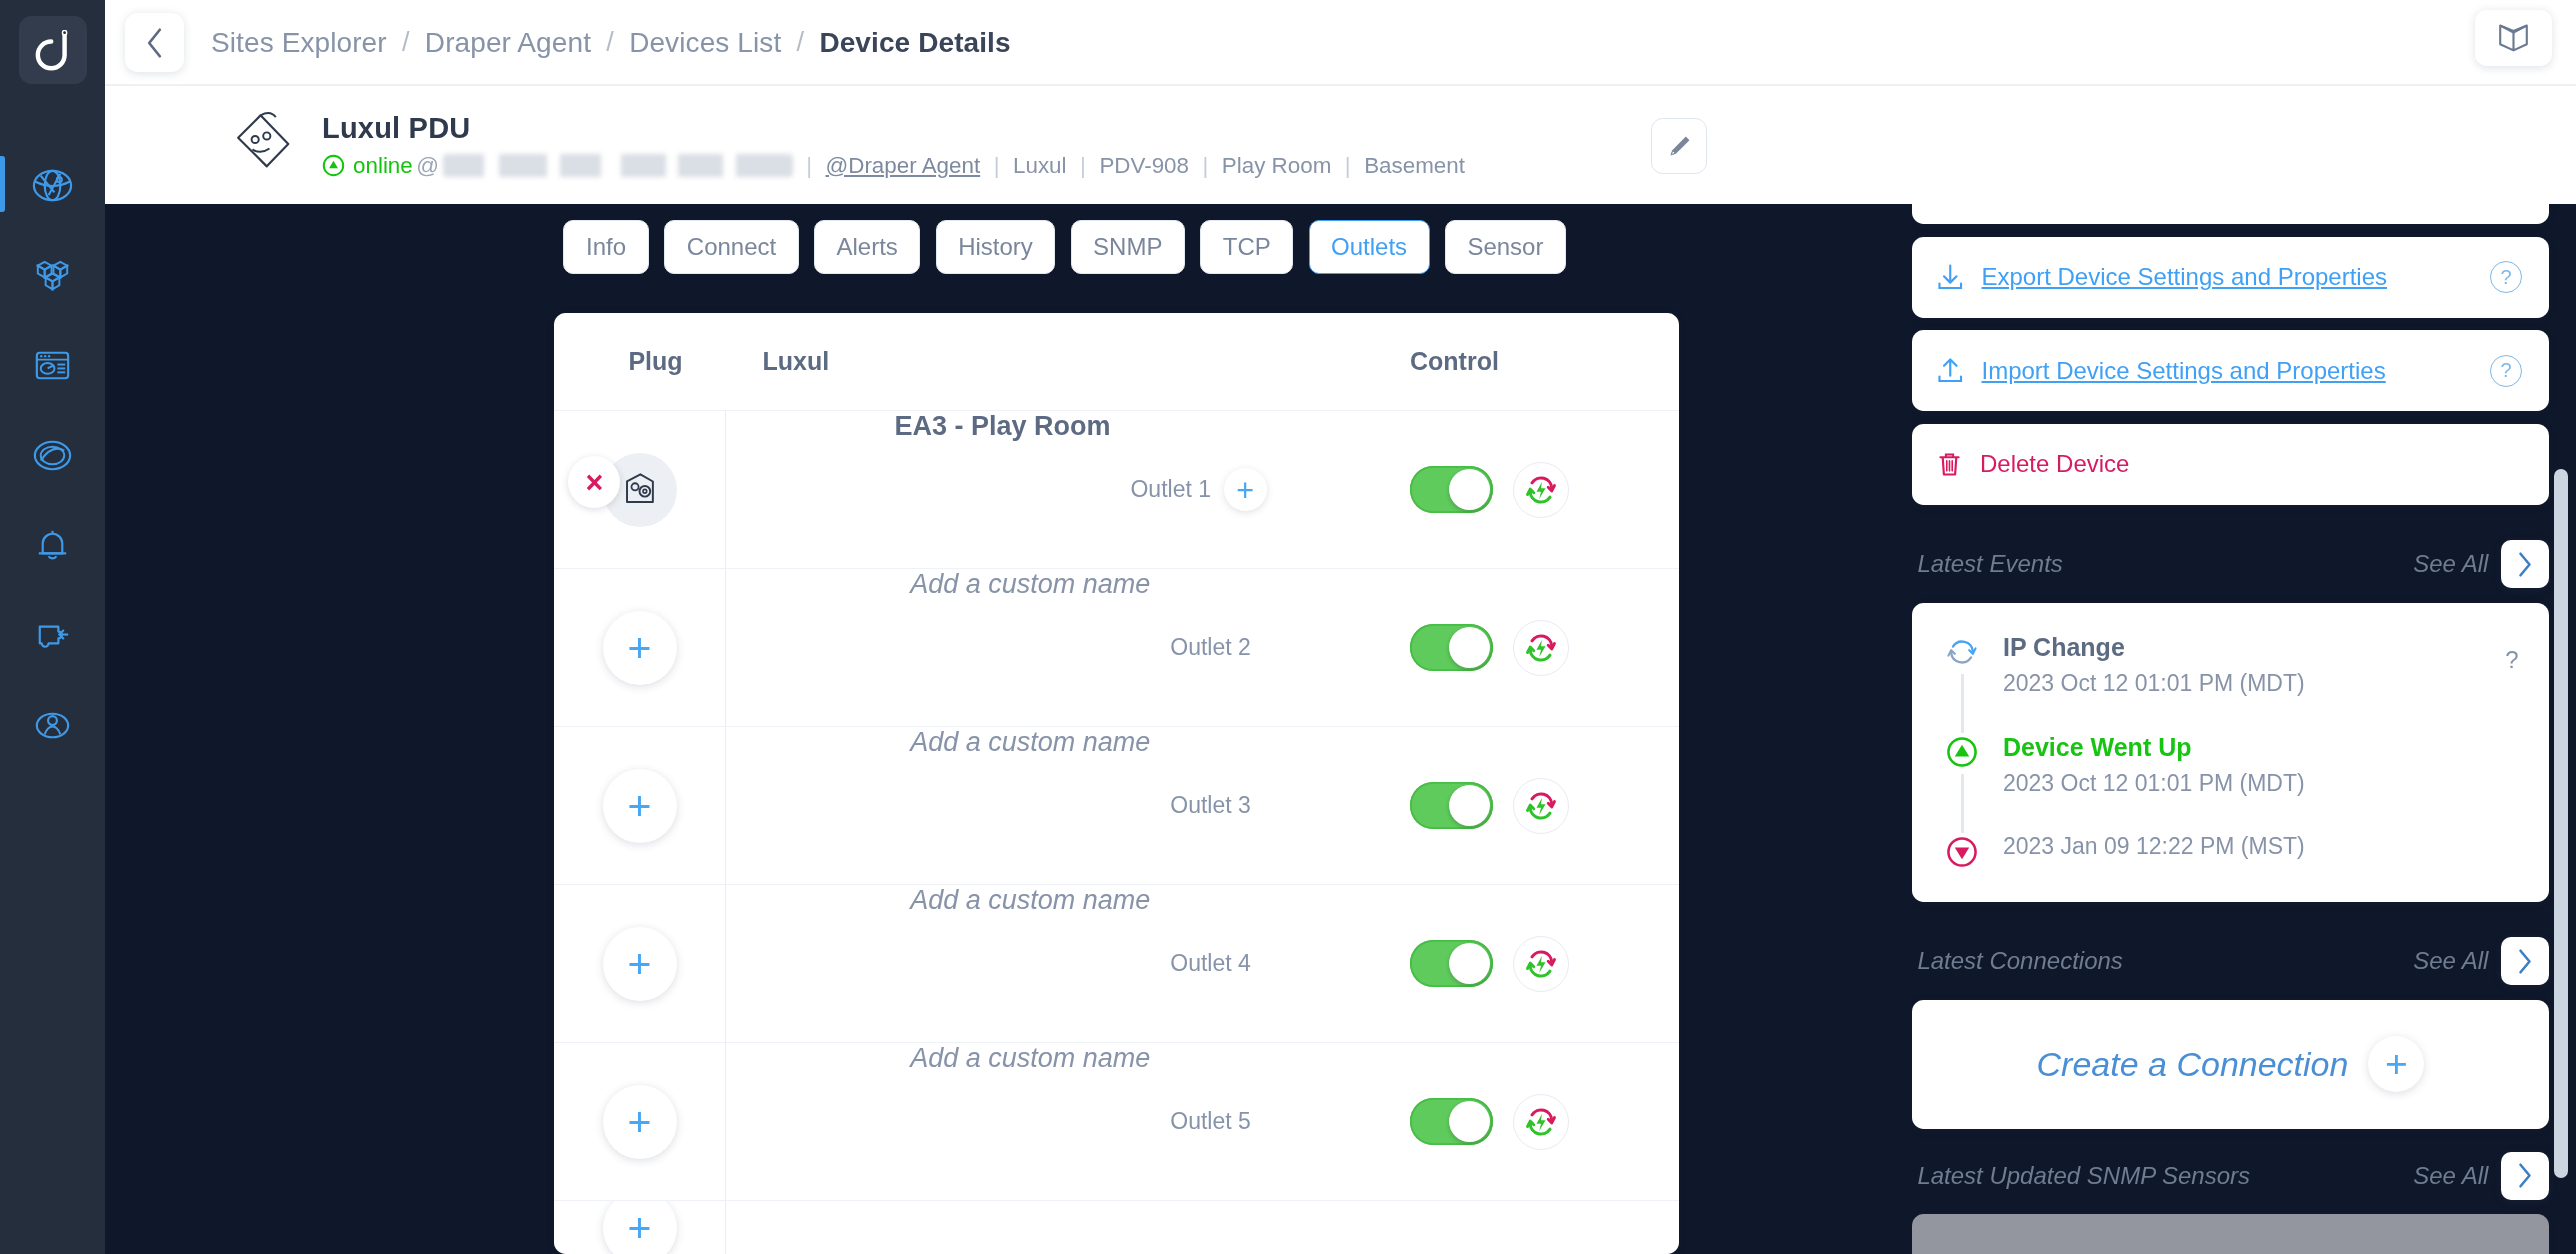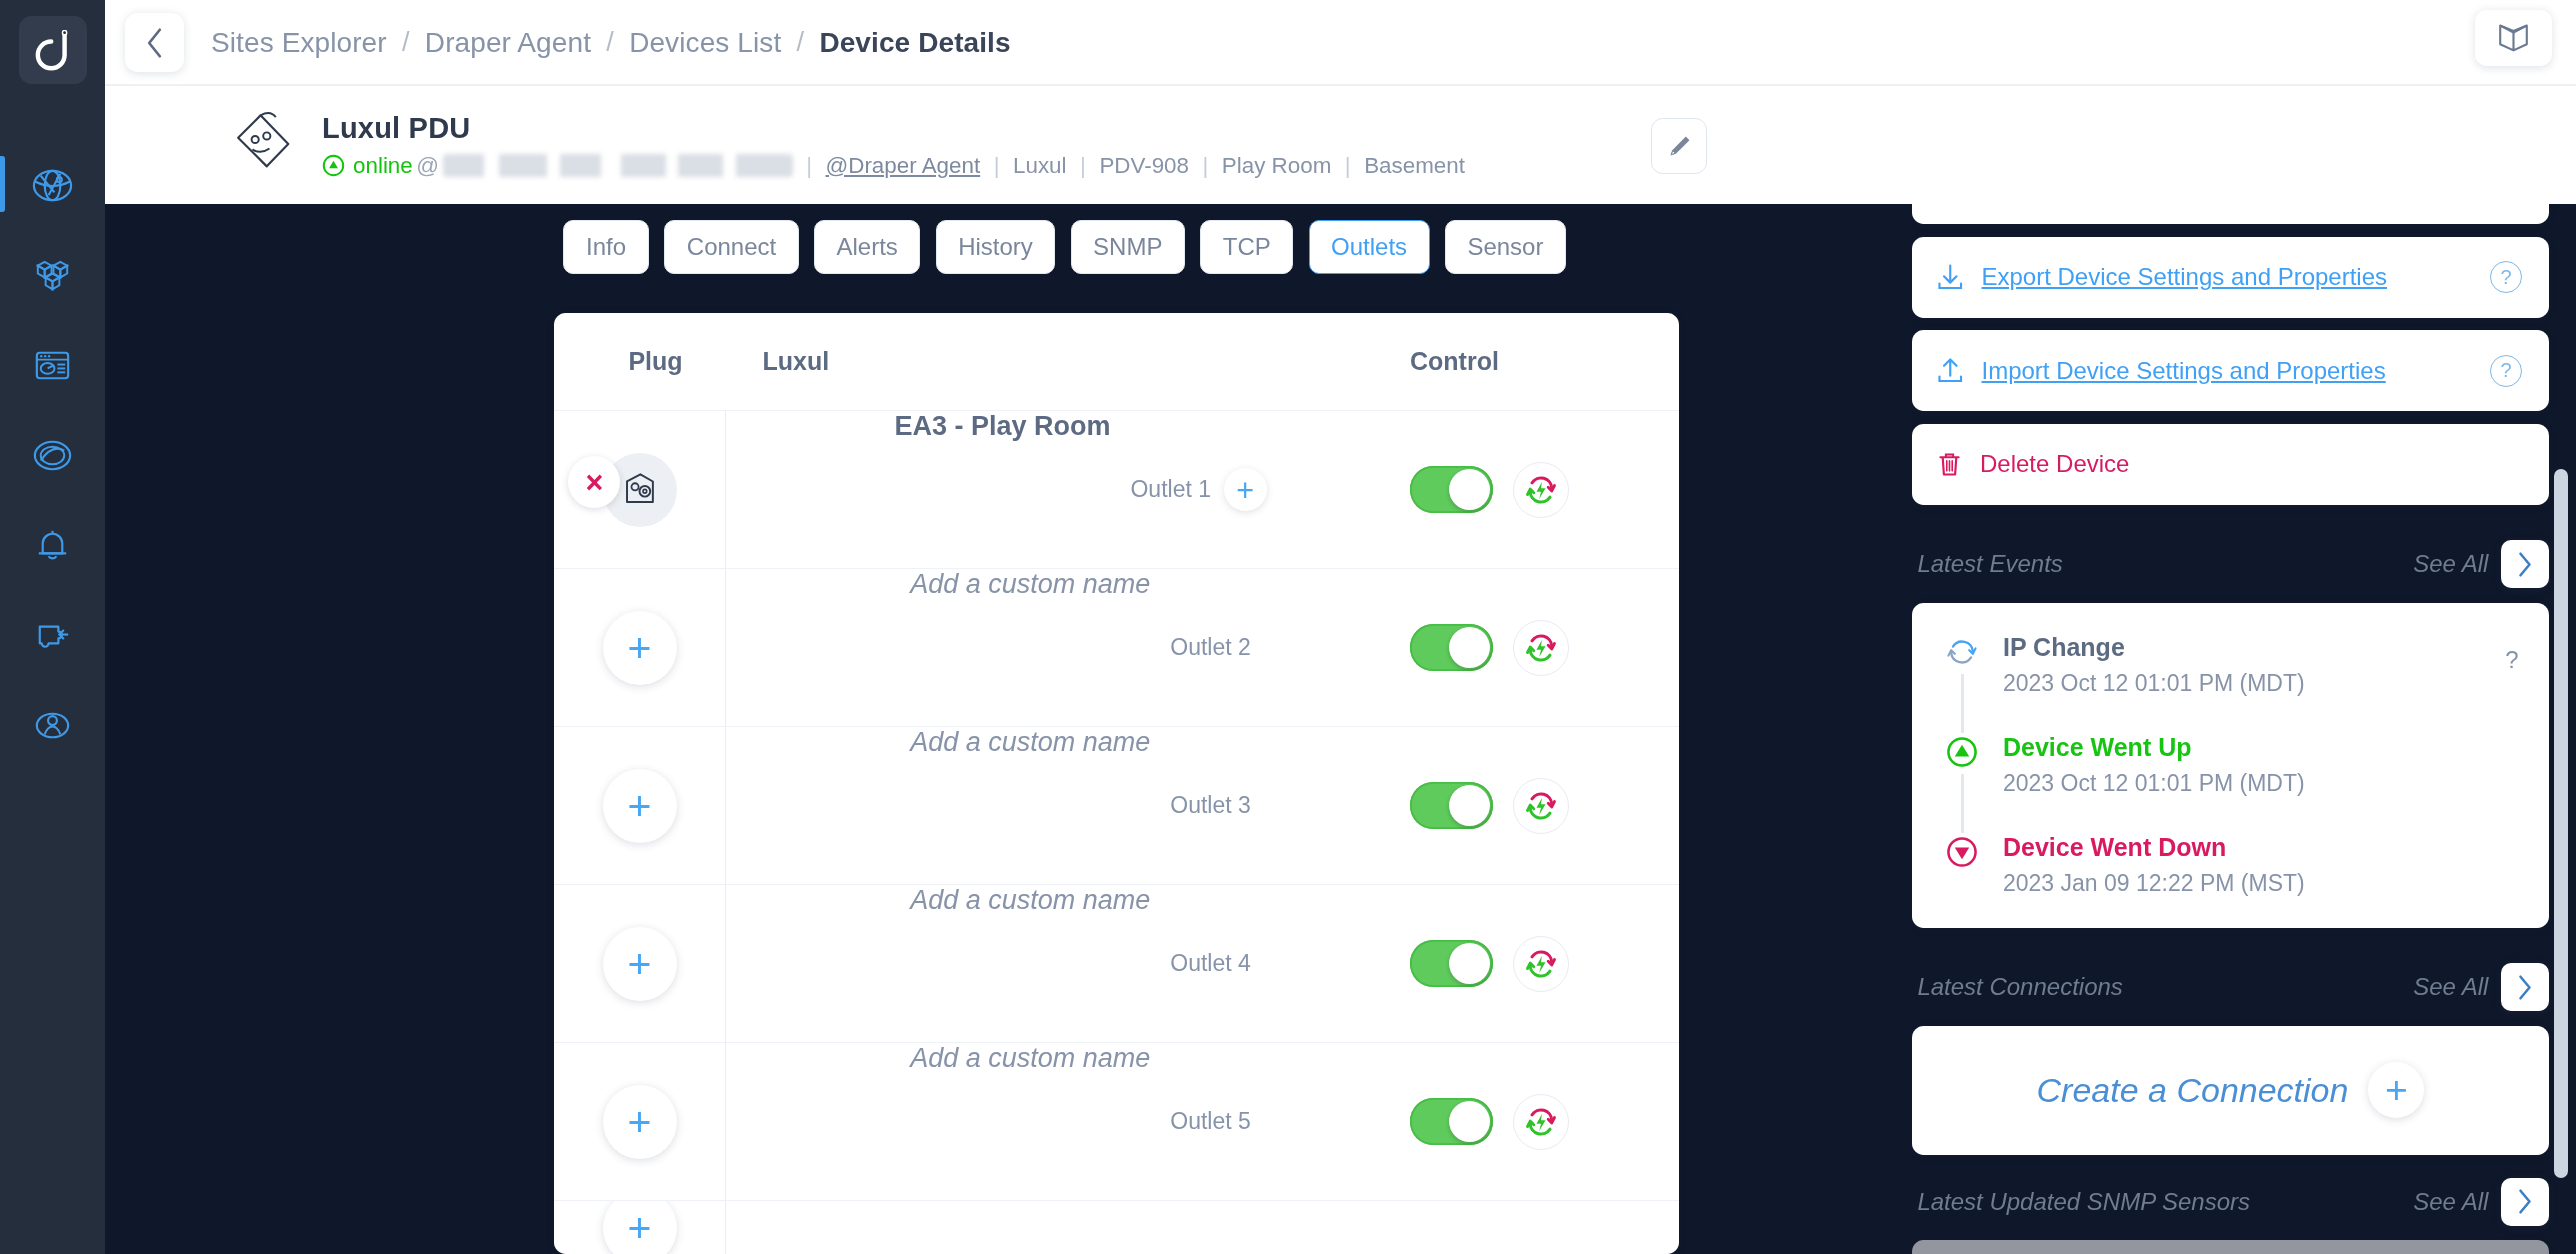--- a/index.html
+++ b/index.html
@@ -651,21 +651,20 @@
 
               <div class="ev">
                 <div class="ev-rail">
 
                   <svg width="38" height="38" viewBox="0 0 42 42" style="position:relative;z-index:1;background:#fff;">
                     <circle cx="21" cy="21" r="15" fill="none" stroke="#d81b60" stroke-width="2.8"></circle>
                     <path d="M21 29 L13 16 L29 16 Z" fill="#d81b60"></path>
                   </svg>
                 </div>
                 <div class="ev-body">
-                  <span class="ev-title down">Device Went Down</span>
                   <span class="ev-time">2023 Jan 09 12:22 PM (MST)</span>
                 </div>
               </div>
 
             </div>
           </div>
 
           <div class="sec-head">
             <span class="sec-title">Latest Connections</span>
             <span class="see-all">See All</span>

